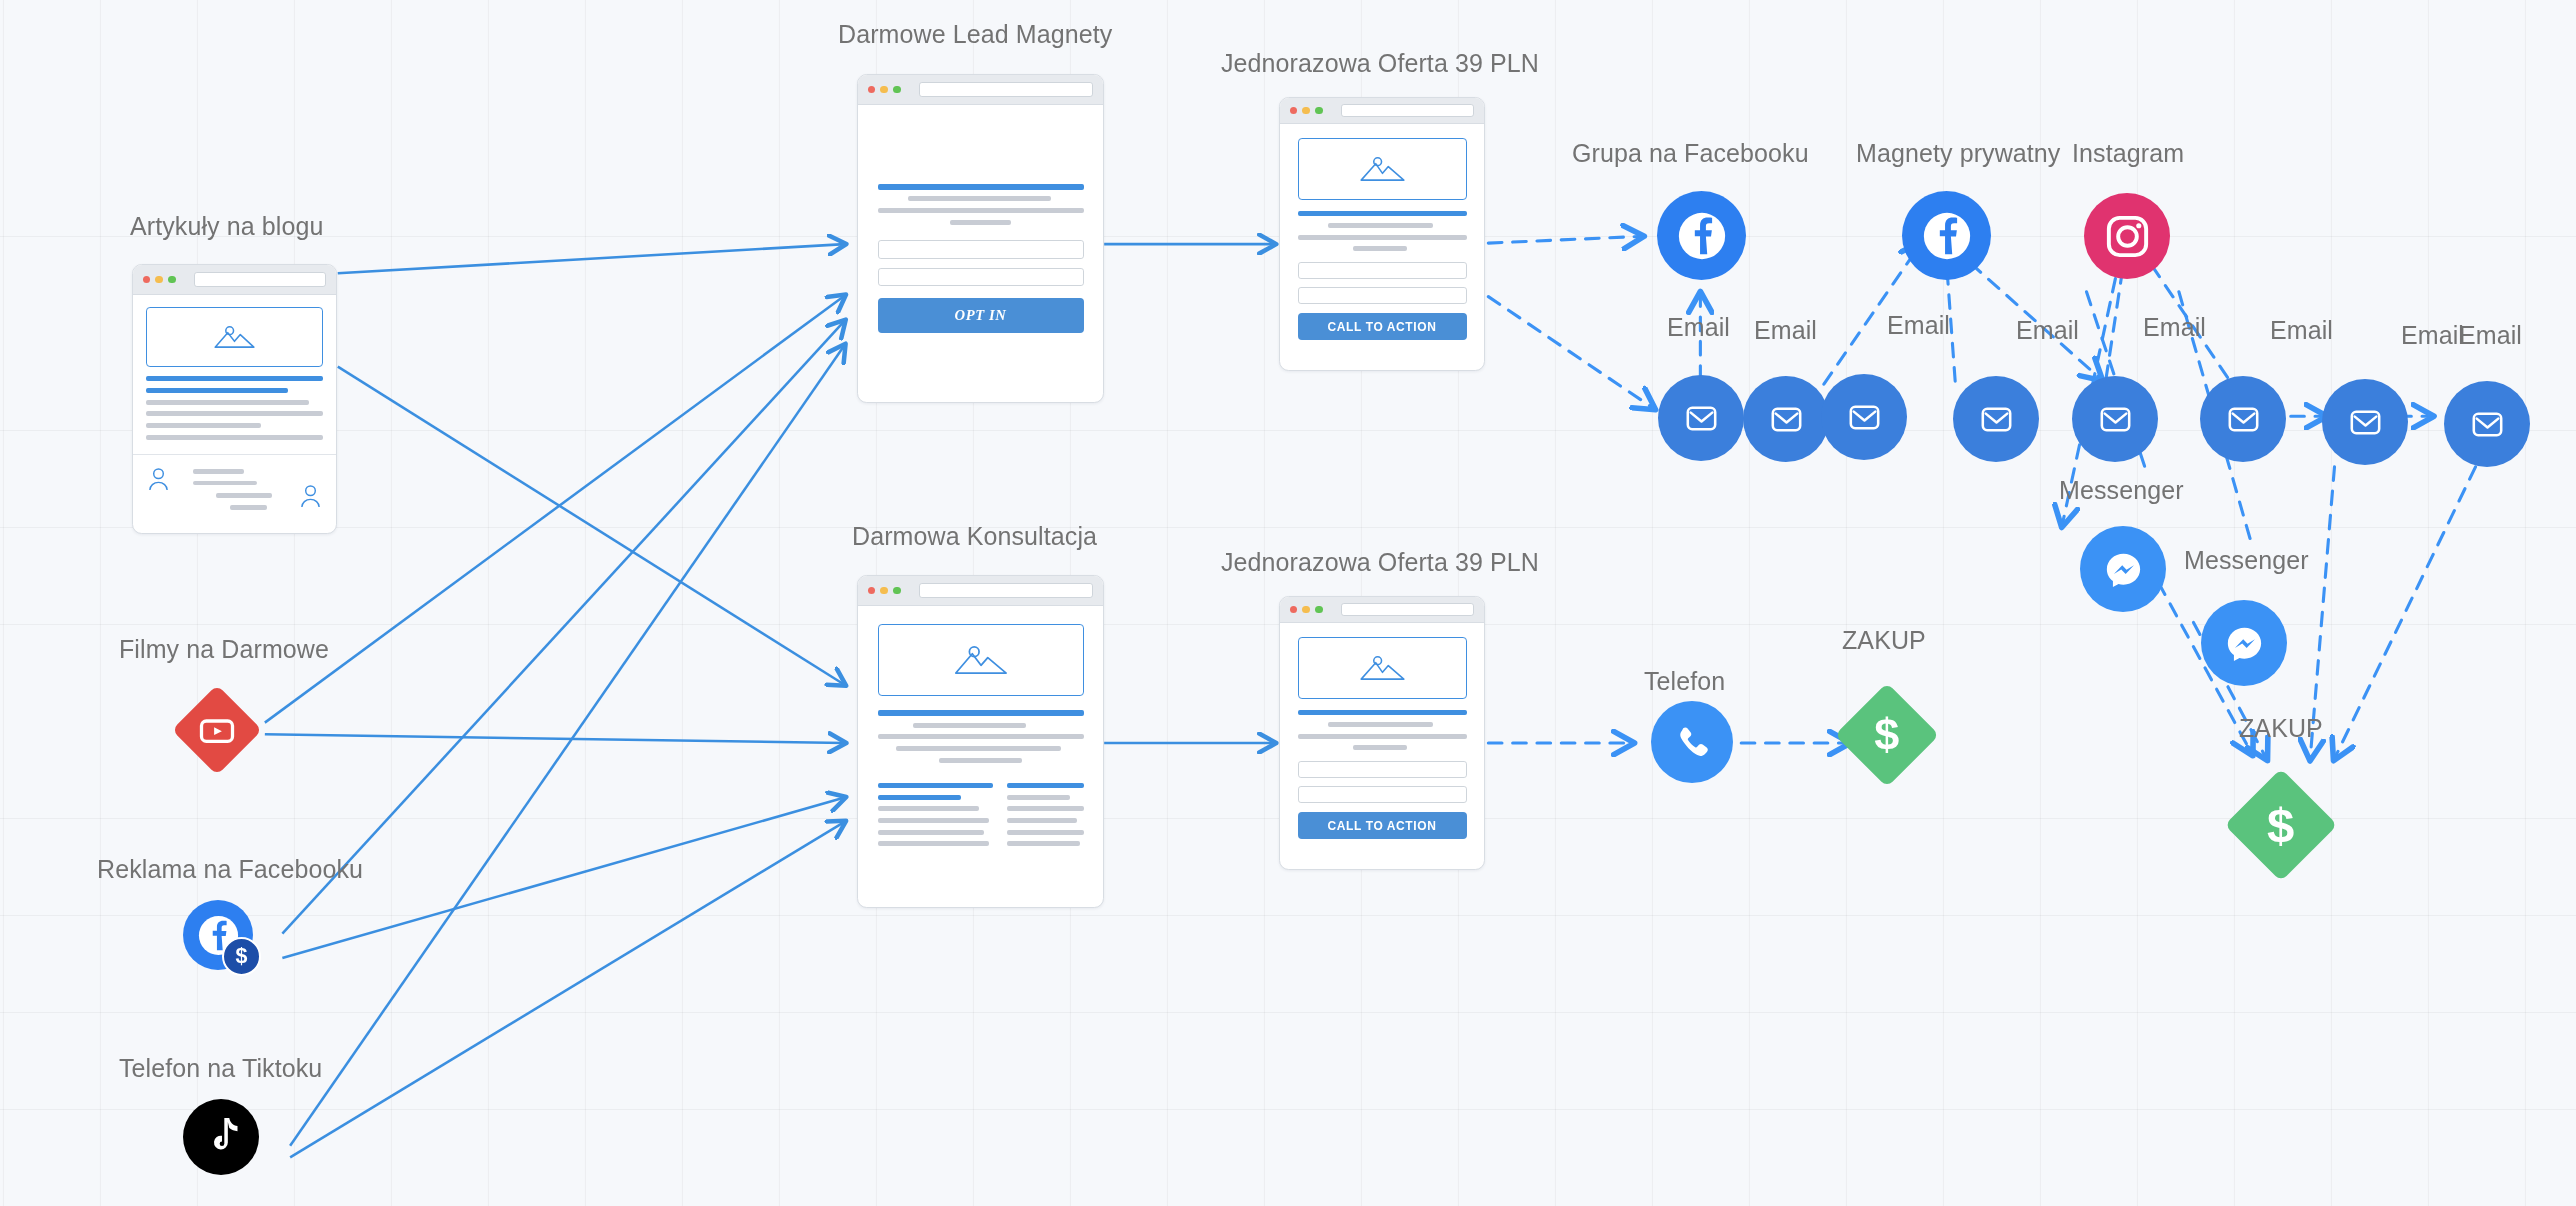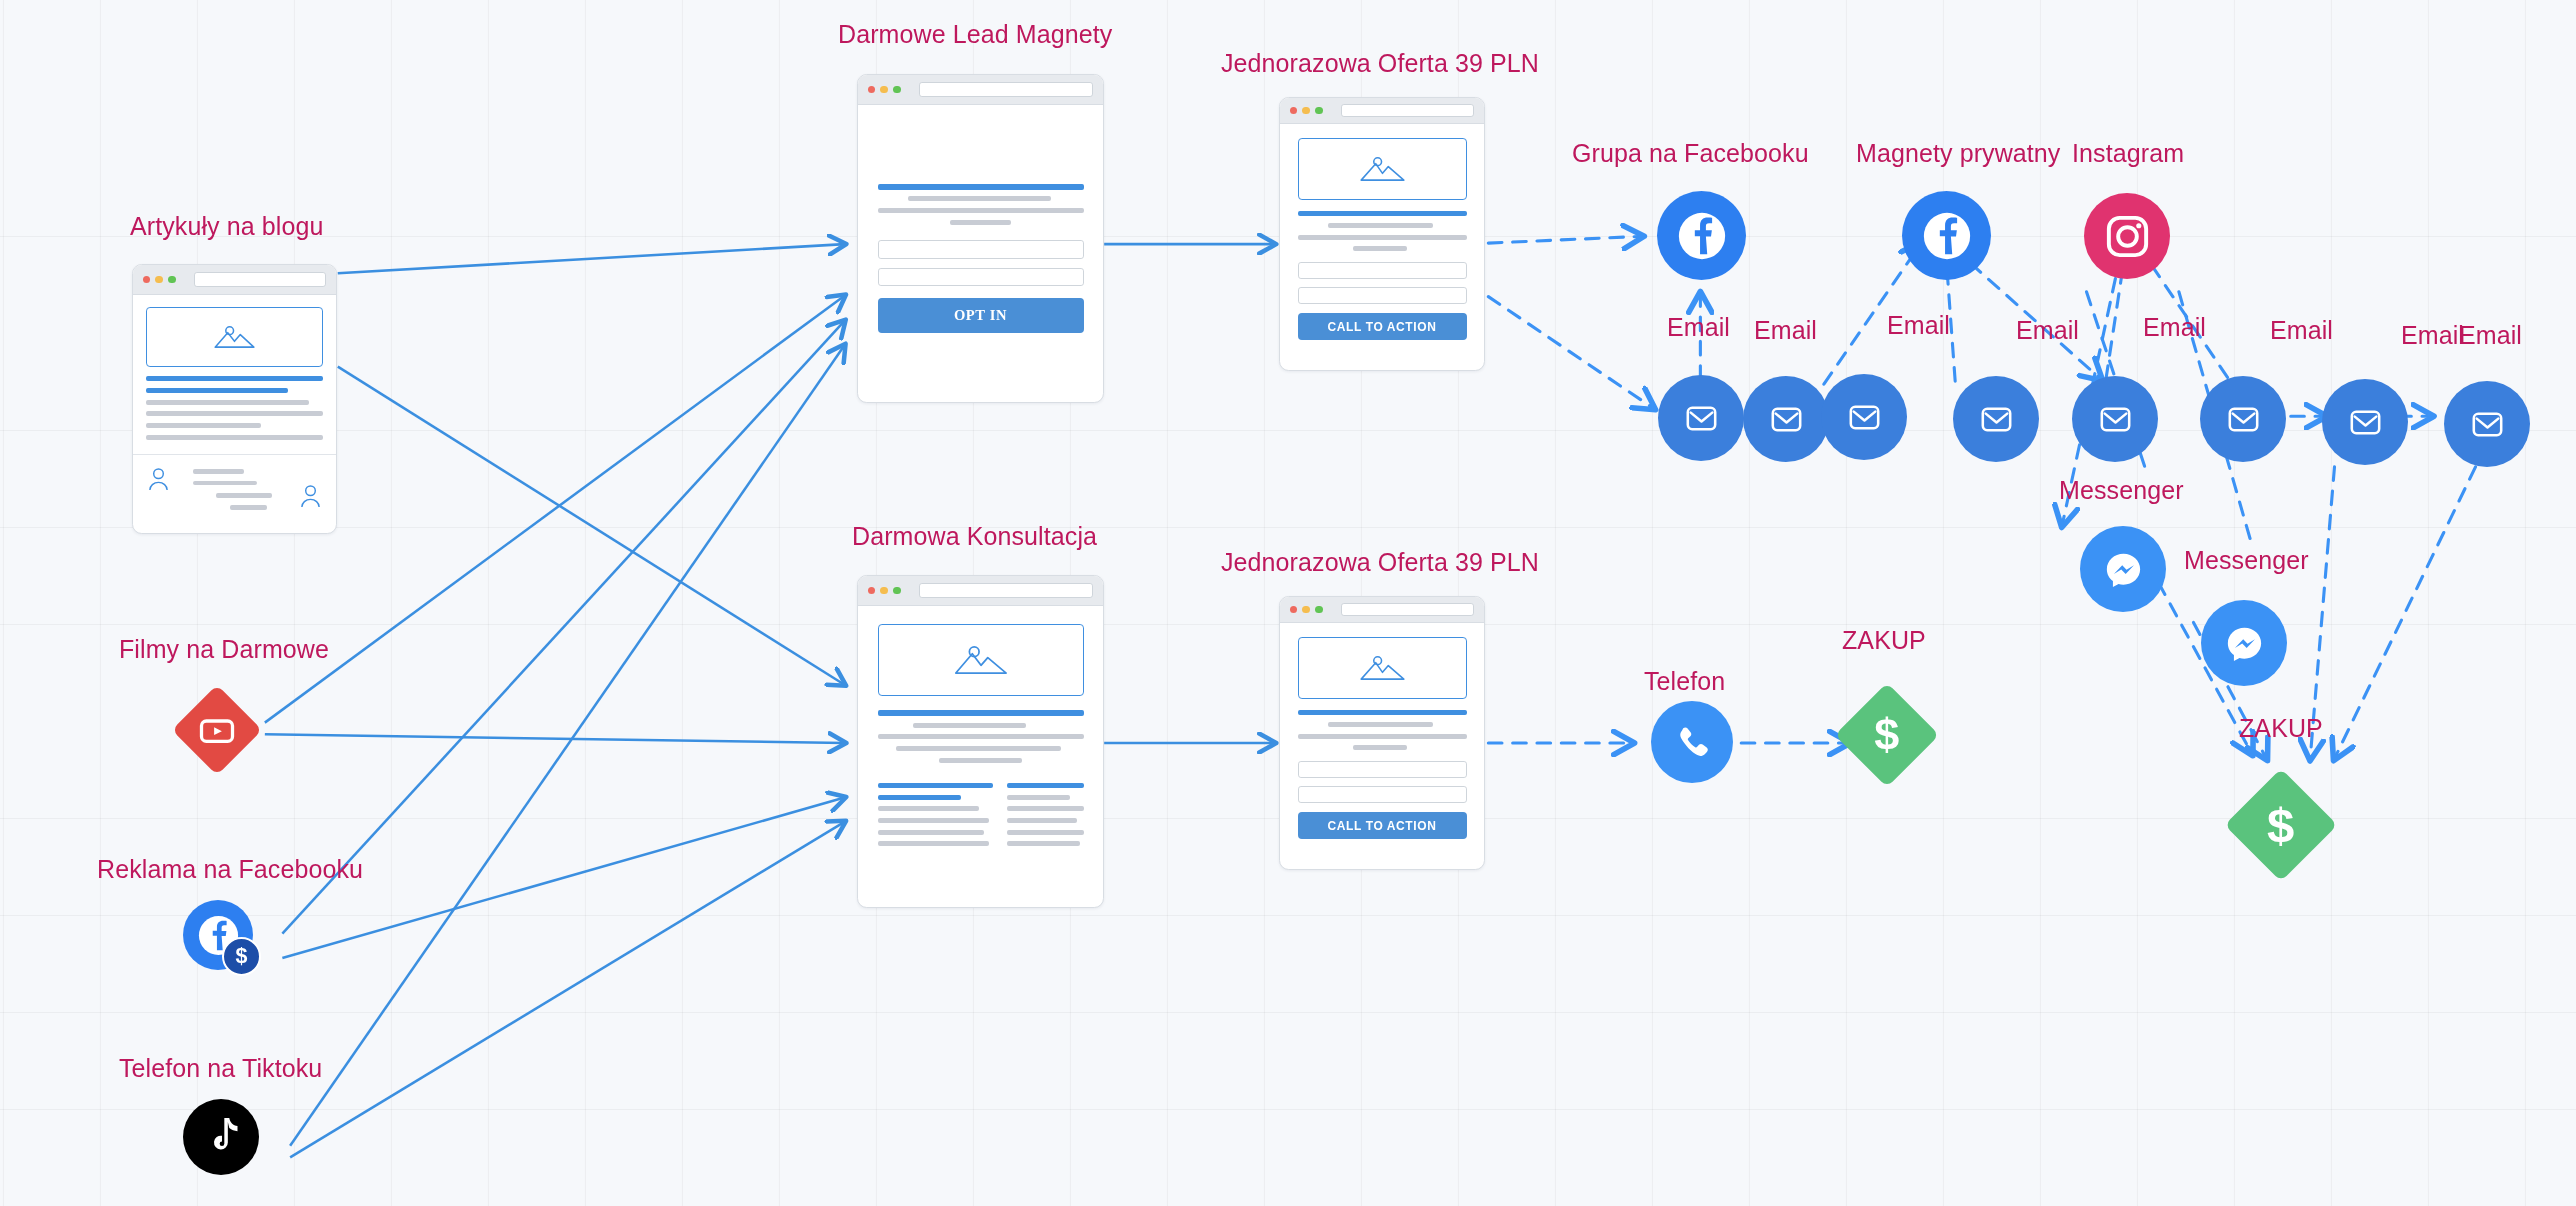--- a/index.html
+++ b/index.html
@@ -14,21 +14,21 @@
     background-color:#f6f8fb;
     background-image:
       linear-gradient(to right, rgba(0,0,0,0.045) 1px, transparent 1px),
       linear-gradient(to bottom, rgba(0,0,0,0.045) 1px, transparent 1px);
     background-size:97px 97px;
     background-position:2.9px 42px;
   }
   #edges{position:absolute;left:0;top:0;width:2576px;height:1206px;pointer-events:none;}
   .lbl{
     position:absolute;
-    color:#be185d;
+    color:#737373;
     font-size:25px;
     line-height:29px;
     white-space:nowrap;
     letter-spacing:0.1px;
   }
 
   
   .card{
     position:absolute;
     background:#ffffff;
@@ -238,21 +238,21 @@
     <span class="dot d3"></span>
     <span class="urlbar"></span>
   </div>
   <div class="body" style="padding:72px 19.5px 0;">
     <div class="line blue" style="width:100%;height:5.8px;"></div>
     <div class="line" style="width:69%;margin-left:15%;"></div>
     <div class="line" style="width:100%;"></div>
     <div class="line" style="width:30%;margin-left:35%;"></div>
     <div class="inputph" style="margin-top:15.6px;"></div>
     <div class="inputph"></div>
-    <div class="btn optin" style="margin-top:12px;">OPT IN</div>
+    <div class="btn optin" style="margin-top:12px;font-style:italic;">OPT IN</div>
   </div>
 </div>
 
 <div class="lbl" style="left:852px;top:522px;">Darmowa Konsultacja</div>
 <div class="card" style="left:857px;top:575px;width:245px;height:331px;">
   <div class="bar">
     <span class="dot d1"></span>
     <span class="dot d2"></span>
     <span class="dot d3"></span>
     <span class="urlbar"></span>

